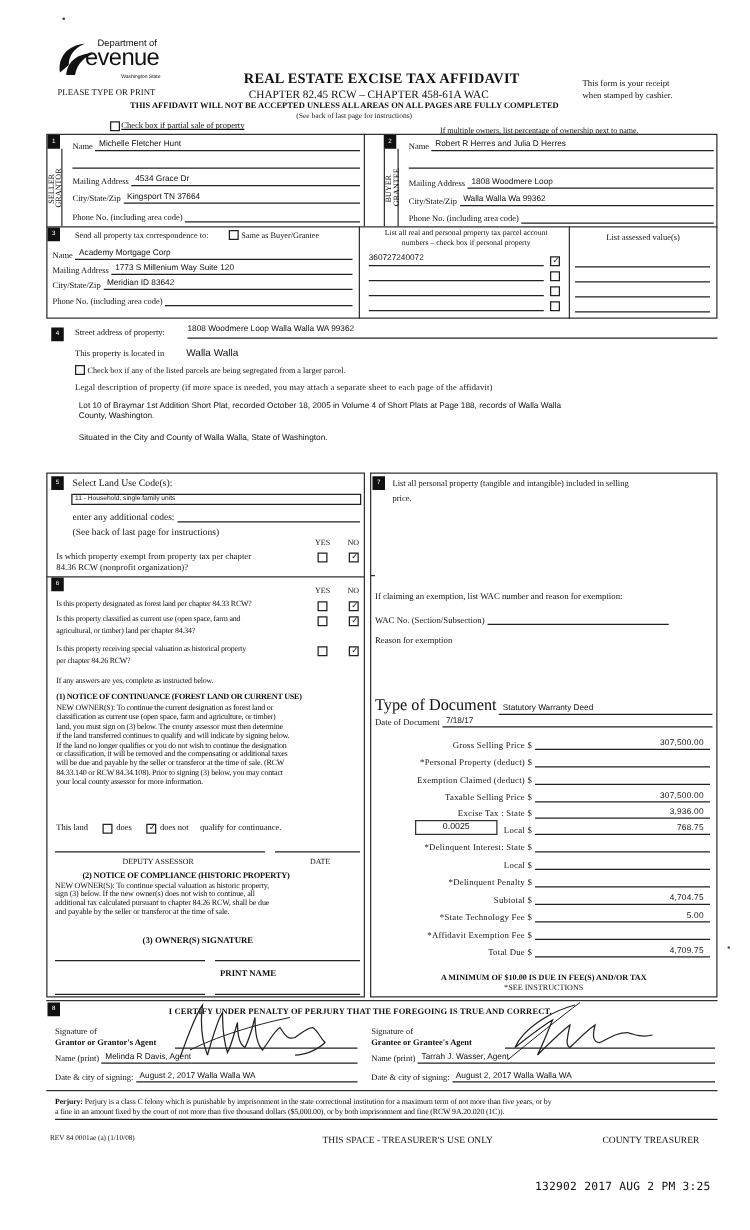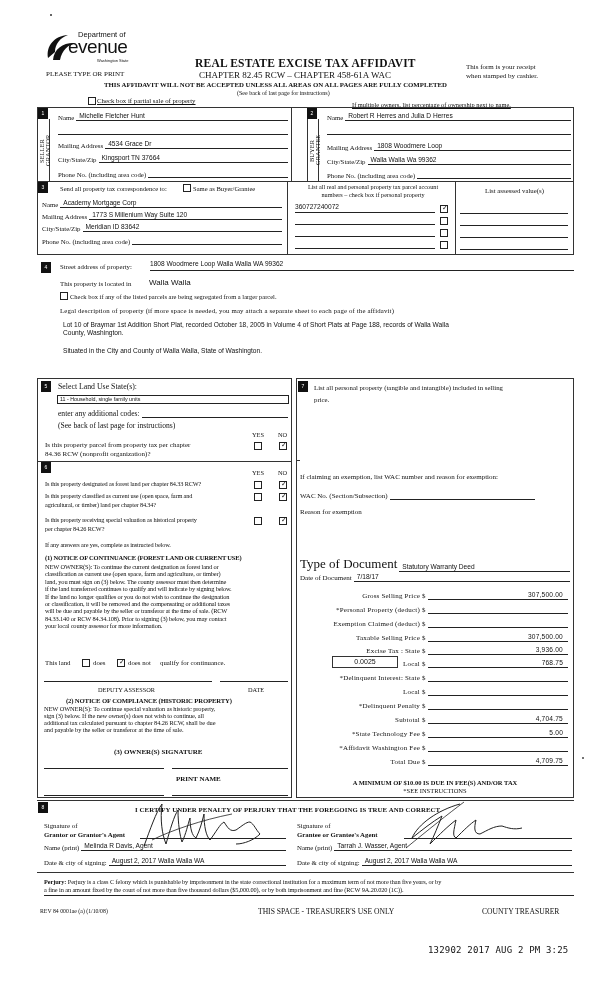--- a/index.html
+++ b/index.html
@@ -156,30 +156,30 @@
 <div class="abs sans" style="left:149px; top:278px; font-size:8px;">Walla Walla</div>
 <div class="cb" style="left:60px; top:292px;"></div>
 <div class="abs serif" style="left:70px; top:293px; font-size:6.5px;">Check box if any of the listed parcels are being segregated from a larger parcel.</div>
 <div class="abs serif" style="left:60px; top:307px; font-size:6.8px; letter-spacing:0.15px;">Legal description of property (if more space is needed, you may attach a separate sheet to each page of the affidavit)</div>
 <div class="abs sans" style="left:63px; top:321px; font-size:6.6px;">Lot 10 of Braymar 1st Addition Short Plat, recorded October 18, 2005 in Volume 4 of Short Plats at Page 188, records of Walla Walla</div>
 <div class="abs sans" style="left:63px; top:329px; font-size:6.6px;">County, Washington.</div>
 <div class="abs sans" style="left:63px; top:347px; font-size:6.6px;">Situated in the City and County of Walla Walla, State of Washington.</div>
 
 <div class="box" style="left:37px; top:378px; width:255px; height:420px; border-width:1.2px;"></div>
 <div class="badge" style="left:41px; top:381px;">5</div>
-<div class="abs serif" style="left:58px; top:382px; font-size:7.8px;">Select Land Use State(s):</div>
+<div class="abs serif" style="left:58px; top:382px; font-size:7.8px;">Select Land Use Code(s):</div>
 <div class="abs sans" style="left:57px; top:395px; width:232px; height:9px; border:0.9px solid #222; font-size:5.3px; line-height:7px; padding-left:2px;">11 - Household, single family units</div>
 <div class="row" style="left:58px; top:408px; width:230px;">
   <span class="lbl" style="font-size:7.6px;">enter any additional codes:</span>
   <span class="val"></span>
 </div>
 <div class="abs serif" style="left:58px; top:421px; font-size:7.6px;">(See back of last page for instructions)</div>
 <div class="abs serif" style="left:252px; top:431px; font-size:6.4px;">YES</div>
 <div class="abs serif" style="left:278px; top:431px; font-size:6.4px;">NO</div>
-<div class="abs serif" style="left:45px; top:441px; font-size:7px;">Is this property parcel from property tax per chapter</div>
+<div class="abs serif" style="left:45px; top:441px; font-size:7px;">Is which property exempt from property tax per chapter</div>
 <div class="abs serif" style="left:45px; top:450px; font-size:7px;">84.36 RCW (nonprofit organization)?</div>
 <div class="cb" style="left:254px; top:442px;"></div>
 <div class="cb checked" style="left:279px; top:442px;"></div>
 
 <div class="abs" style="left:37px; top:461px; width:255px; border-top:1px solid #333;"></div>
 <div class="badge" style="left:41px; top:462px;">6</div>
 <div class="abs serif" style="left:252px; top:469px; font-size:6.4px;">YES</div>
 <div class="abs serif" style="left:278px; top:469px; font-size:6.4px;">NO</div>
 
 <div class="abs serif" style="left:45px; top:480px; font-size:6.3px; letter-spacing:-0.15px;">Is this property designated as forest land per chapter 84.33 RCW?</div>
@@ -309,21 +309,21 @@
   <span class="lbl">Subtotal</span>
   <span class="dol">$</span>
   <span class="val">4,704.75</span>
 </div>
 <div class="fin" style="left:283px; top:728px;">
   <span class="lbl">*State Technology Fee</span>
   <span class="dol">$</span>
   <span class="val">5.00</span>
 </div>
 <div class="fin" style="left:283px; top:742px;">
-  <span class="lbl">*Affidavit Washington Fee</span>
+  <span class="lbl">*Affidavit Exemption Fee</span>
   <span class="dol">$</span>
   <span class="val"></span>
 </div>
 <div class="fin" style="left:283px; top:756px;">
   <span class="lbl">Total Due</span>
   <span class="dol">$</span>
   <span class="val">4,709.75</span>
 </div>
 <div class="abs serif b" style="left:296px; top:779px; width:278px; text-align:center; font-size:6.5px;">A MINIMUM OF $10.00 IS DUE IN FEE(S) AND/OR TAX</div>
 <div class="abs serif" style="left:296px; top:787px; width:278px; text-align:center; font-size:6.5px;">*SEE INSTRUCTIONS</div>

